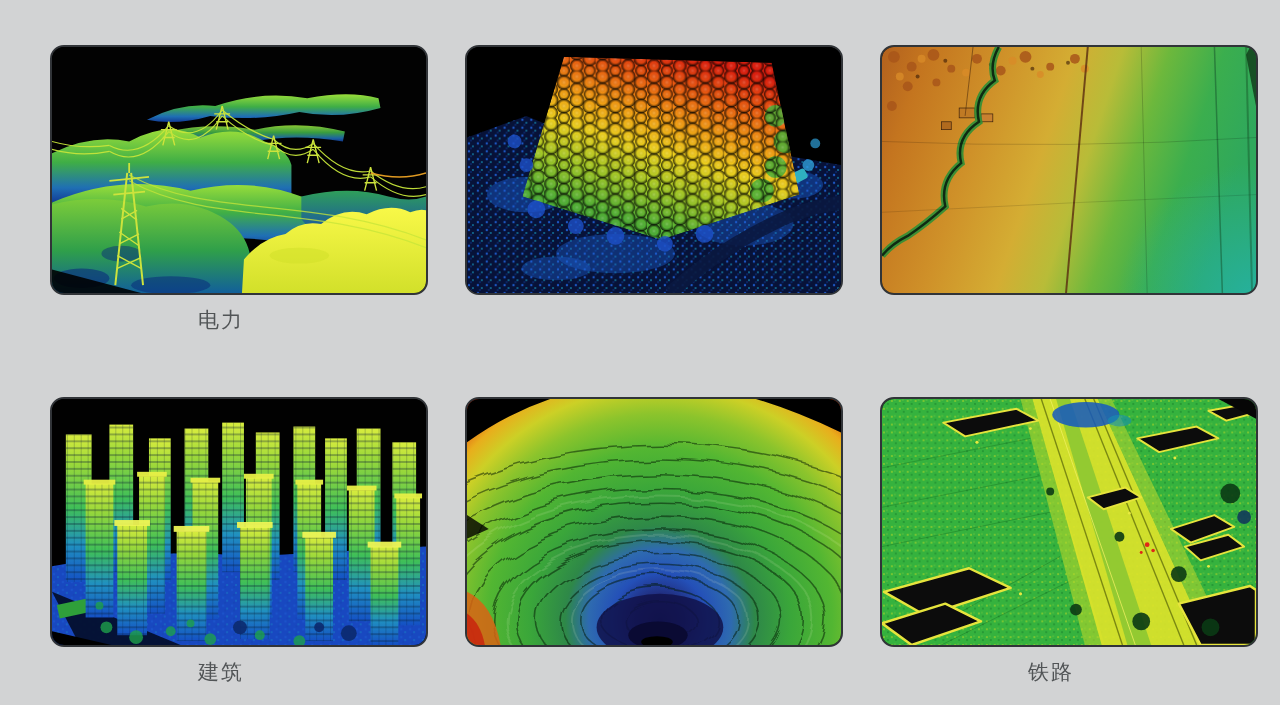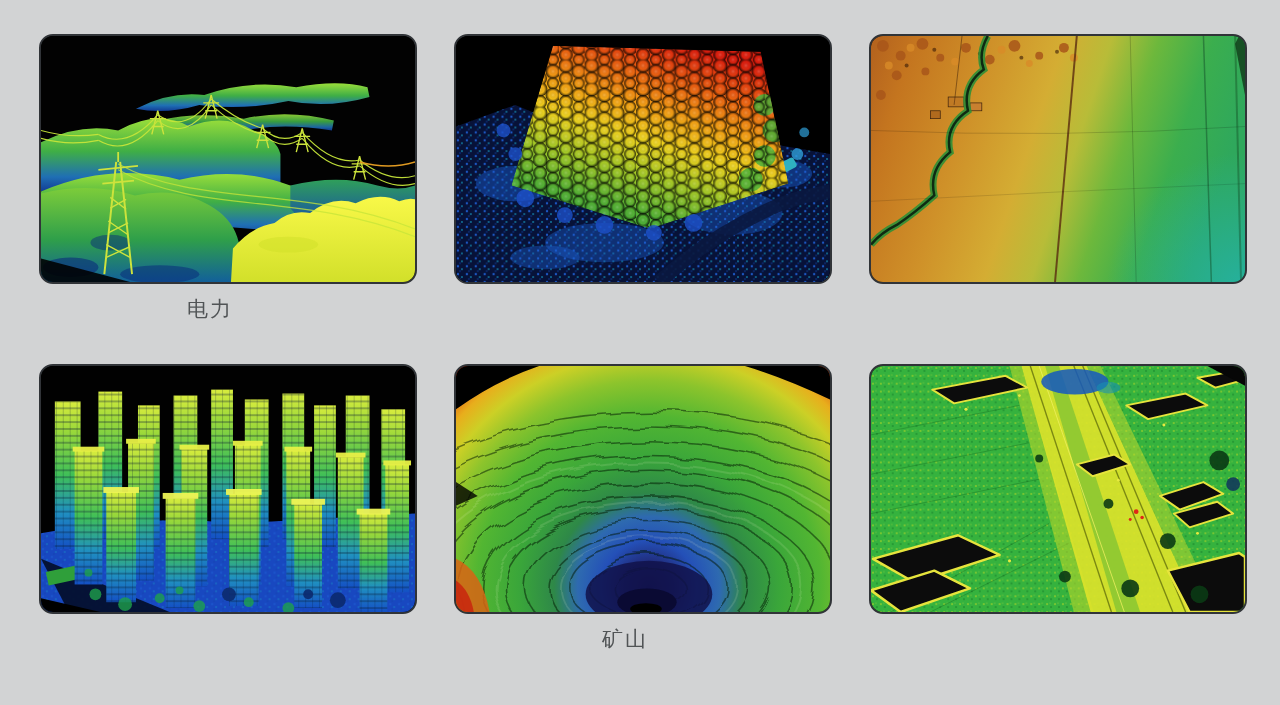--- a/index.html
+++ b/index.html
@@ -9,21 +9,21 @@
     font-family:"Liberation Sans", sans-serif;
     overflow:hidden;
   }
   .grid{
     display:grid;
     grid-template-columns:repeat(3,378px);
     column-gap:37px;
     row-gap:40px;
     padding:33px 0 0 38px;
   }
-  figure{margin:1px;width:342px;}
+  figure{margin:12px;width:342px;}
   .tile{
     width:378px;height:250px;
     border-radius:14px;
     overflow:hidden;
     background:#000;
     border:2px solid #313438;
     box-sizing:border-box;
   }
   .tile svg{display:block;width:100%;height:100%;}
   figcaption{
@@ -354,20 +354,21 @@
           <circle cx="48" cy="210" r="4"></circle>
             <circle cx="140" cy="228" r="4"></circle>
         </g>
         <g fill="#0c2a6e" opacity="0.9">
           <circle cx="190" cy="232" r="7"></circle>
             <circle cx="300" cy="238" r="8"></circle>
             <circle cx="270" cy="232" r="5"></circle>
         </g>
       </svg>
     </div>
+    <figcaption>建筑</figcaption>
   </figure>
 
   <figure>
     <div class="tile">
       <svg viewBox="0 0 378 250" preserveAspectRatio="none">
         <rect width="378" height="250" fill="url(#rgMine)"></rect>
         <g filter="url(#wavy)" fill="none" stroke="rgba(10,20,5,0.5)" stroke-width="1.6">
           <ellipse cx="195" cy="225" rx="36" ry="20"></ellipse>
             <ellipse cx="195" cy="225" rx="58" ry="32"></ellipse>
           <ellipse cx="195" cy="225" rx="80" ry="44"></ellipse>
@@ -390,21 +391,20 @@
         <ellipse cx="195" cy="232" rx="64" ry="34" fill="#10124a" opacity="0.85"></ellipse>
         <ellipse cx="193" cy="240" rx="30" ry="14" fill="#0a0a33"></ellipse>
         <ellipse cx="192" cy="247" rx="16" ry="6" fill="#000"></ellipse>
         <path d="M0,0 H84 Q38,16 0,44 Z" fill="#000"></path>
         <path d="M292,0 H378 V34 Q332,12 292,0 Z" fill="#000"></path>
         <path d="M0,196 Q26,208 34,250 L0,250 Z" fill="#d86414" opacity="0.85"></path>
         <path d="M0,218 Q14,228 18,250 L0,250 Z" fill="#c8200e" opacity="0.8"></path>
         <path d="M0,118 L22,132 L0,142 Z" fill="#000" opacity="0.8"></path>
       </svg>
     </div>
-    <figcaption>矿山</figcaption>
   </figure>
 
   <figure>
     <div class="tile">
       <svg viewBox="0 0 378 250" preserveAspectRatio="none">
         <rect width="378" height="250" fill="#35b23e"></rect>
         <rect width="378" height="250" fill="url(#speckG)" opacity="0.85"></rect>
         <g stroke="rgba(15,90,25,0.3)" stroke-width="1" fill="none">
           <path d="M0,70 L150,40"></path>
             <path d="M0,110 L160,78"></path>
@@ -456,15 +456,16 @@
             <circle cx="140" cy="198" r="1.6"></circle>
             <circle cx="330" cy="170" r="1.4"></circle>
         </g>
         <g fill="#e02818">
           <circle cx="268" cy="148" r="2.4"></circle>
             <circle cx="274" cy="154" r="1.8"></circle>
             <circle cx="262" cy="156" r="1.5"></circle>
         </g>
       </svg>
     </div>
+    <figcaption>铁路</figcaption>
   </figure>
 
 </main>
 
 </body></html>

